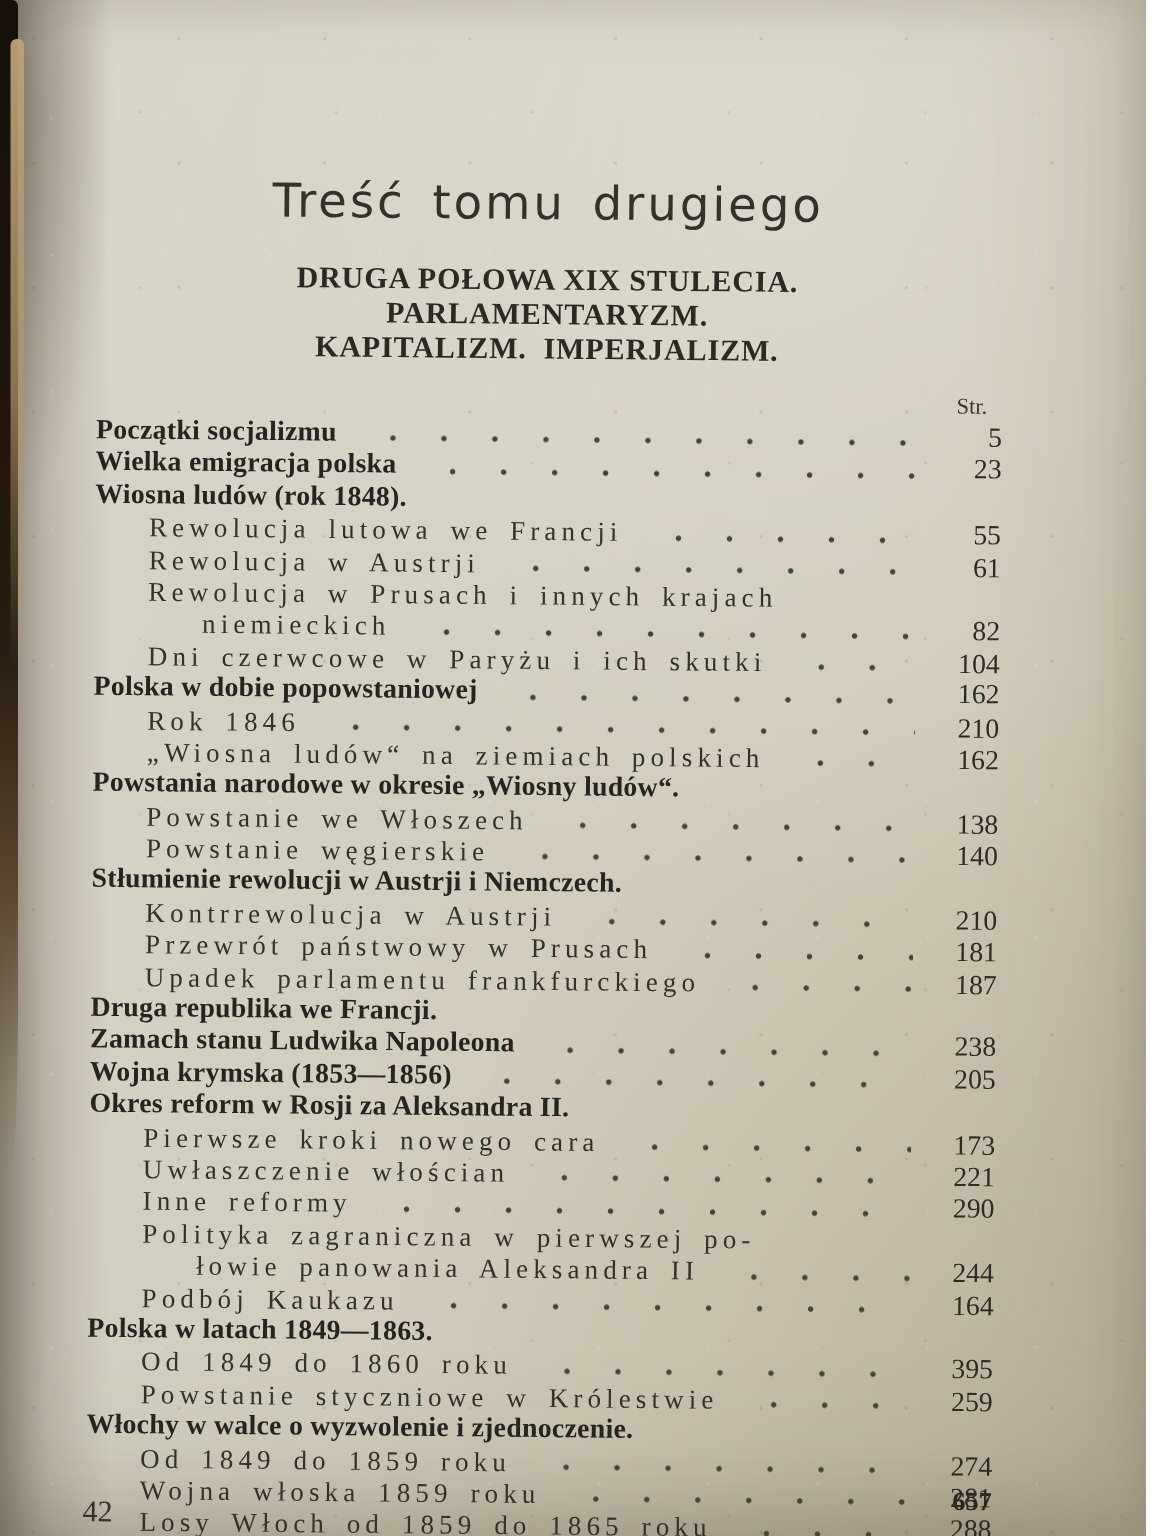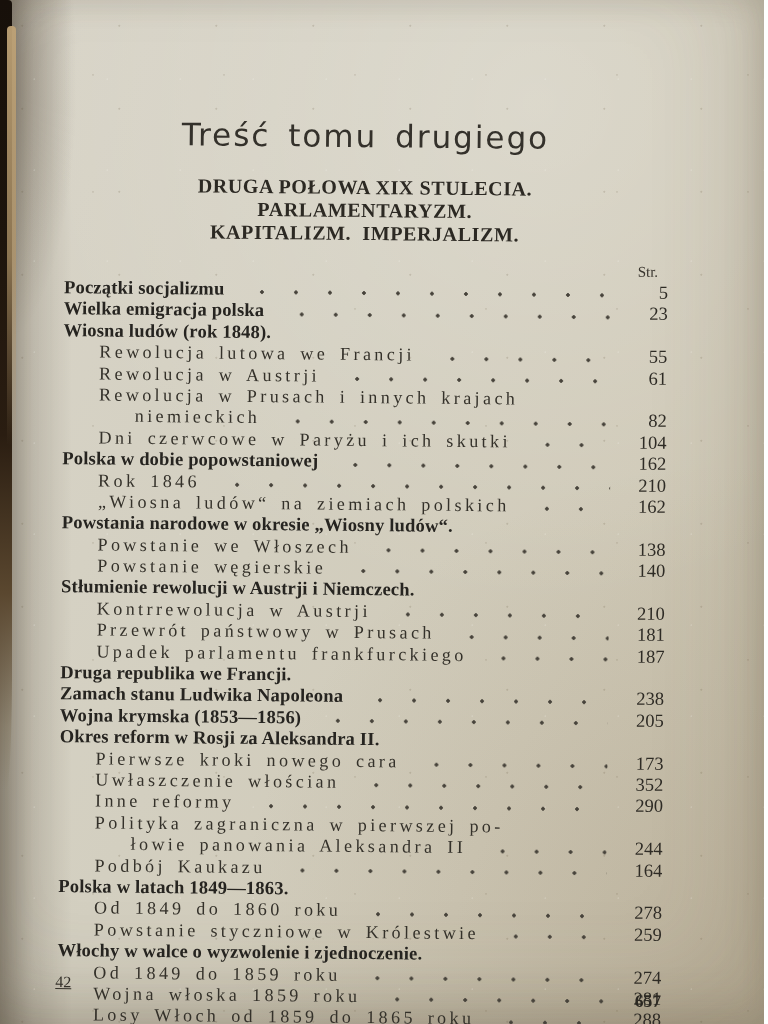--- a/index.html
+++ b/index.html
@@ -128,22 +128,22 @@
     background-position: left 6px bottom 0;
   }
   .num {
     flex: 0 0 48px;
     text-align: right;
     font-size: 18.5px;
     color: #2e2b25;
   }
 
   .footer-left {
-    position: absolute; left: 2px; top: 976px;
-    font-size: 16px; color: #34302a; text-decoration: underline;
+    position: absolute; left: 2px; top: 1000px;
+    font-size: 20px; color: #34302a;
   }
   .footer-right {
     position: absolute; right: 0; top: 988px;
     width: 48px; text-align: right;
     font-size: 17.5px; font-weight: 700; color: #2b2822;
   }
 
   
   .grain {
     position: absolute; inset: 0;
@@ -275,21 +275,21 @@
           <span class="label">Okres reform w Rosji za Aleksandra II.</span>
         </div>
         <div class="row sub indent1">
           <span class="label">Pierwsze kroki nowego cara</span>
           <span class="dots"></span>
           <span class="num">173</span>
         </div>
         <div class="row sub indent1">
           <span class="label">Uwłaszczenie włościan</span>
           <span class="dots"></span>
-          <span class="num">352</span>
+          <span class="num">221</span>
         </div>
         <div class="row sub indent1">
           <span class="label">Inne reformy</span>
           <span class="dots"></span>
           <span class="num">290</span>
         </div>
         <div class="row sub indent1">
           <span class="label">Polityka zagraniczna w pierwszej po-</span>
         </div>
         <div class="row sub indent2">
@@ -301,21 +301,21 @@
           <span class="label">Podbój Kaukazu</span>
           <span class="dots"></span>
           <span class="num">164</span>
         </div>
         <div class="row section indent0">
           <span class="label">Polska w latach 1849—1863.</span>
         </div>
         <div class="row sub indent1">
           <span class="label">Od 1849 do 1860 roku</span>
           <span class="dots"></span>
-          <span class="num">278</span>
+          <span class="num">395</span>
         </div>
         <div class="row sub indent1">
           <span class="label">Powstanie styczniowe w Królestwie</span>
           <span class="dots"></span>
           <span class="num">259</span>
         </div>
         <div class="row section indent0">
           <span class="label">Włochy w walce o wyzwolenie i zjednoczenie.</span>
         </div>
         <div class="row sub indent1">

